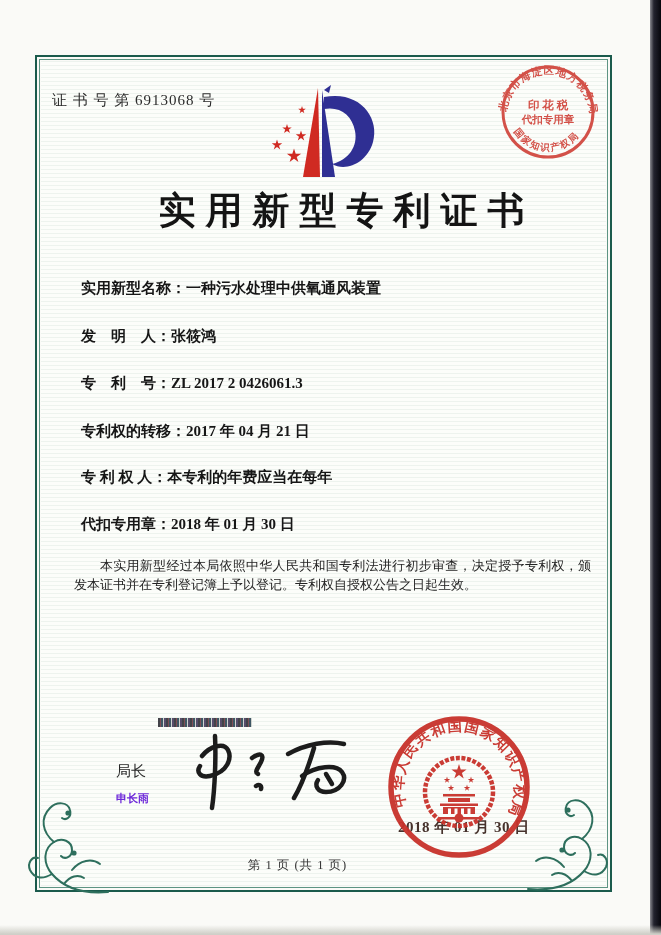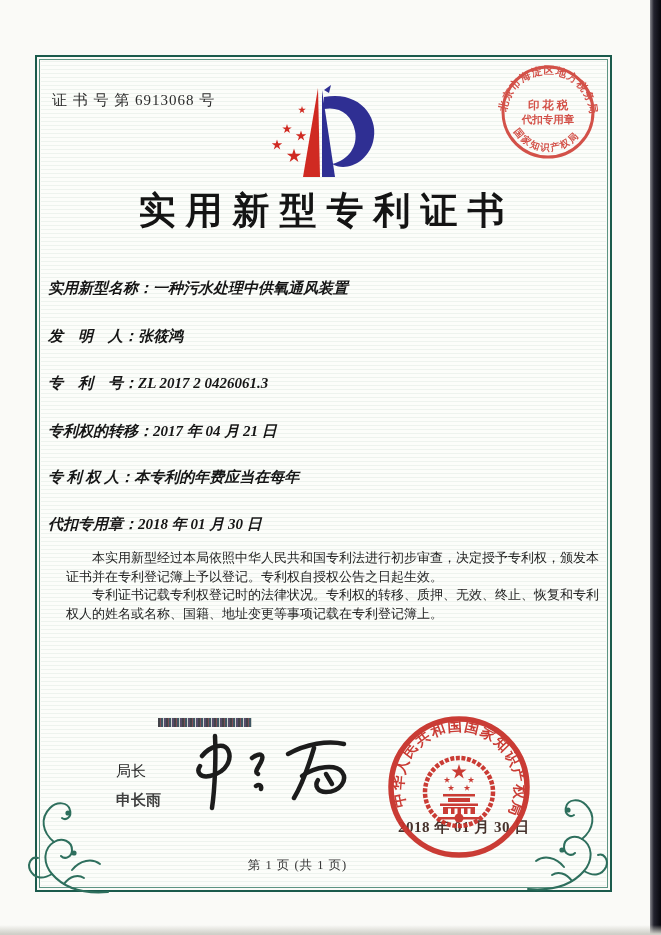--- a/index.html
+++ b/index.html
@@ -15,32 +15,32 @@
   .photo-edge-bottom{left:0;top:925px;width:661px;height:10px;
     background:linear-gradient(180deg,rgba(190,190,184,0) 0,#cfcfc8 90%);}
   
   .frame{left:35px;top:55px;width:573px;height:833px;border:2px solid #1a5a4c;}
   .frame-inner{position:absolute;inset:2px;border:1px solid #5d9483;}
   .frame-bg{position:absolute;inset:4px;background:
      repeating-linear-gradient(180deg,rgba(110,155,132,0.10) 0 1px,rgba(255,255,255,0) 1px 4px),
      #fcfdfa;}
   .cert-no{left:52px;top:91px;font-size:15px;color:#2b2b2b;letter-spacing:1px;}
   .title{left:35px;top:186px;width:573px;text-align:center;font-size:37px;font-weight:bold;
-    letter-spacing:10px;text-indent:10px;color:#141414;}
-  .field{left:48px;width:520px;font-size:15px;font-weight:600;color:#161616;line-height:21px;font-style:italic;}
+    letter-spacing:10px;text-indent:10px;color:#141414;padding-left:20px;}
+  .field{left:81px;width:520px;font-size:15px;font-weight:600;color:#161616;line-height:21px;}
   .f0{top:278px}.f1{top:326px}.f2{top:373px}.f3{top:421px}.f4{top:467px}.f5{top:514px}
   .body-text{left:66px;top:549px;width:533px;font-size:13px;line-height:18.6px;
     text-align:justify;color:#232323;}
-  .body-text p{margin:0;text-indent:2em;}
+  .body-text p{margin:8px;text-indent:2em;}
   .barcode{left:158px;top:718px;width:94px;height:9px;opacity:.85;
     background:repeating-linear-gradient(90deg,#23232b 0 2px,#6e2f3a 2px 3px,#1d3a4a 3px 5px,#caccc8 5px 6px,#3a2e52 6px 8px);}
   .issuer-post{left:116px;top:762px;font-family:"DejaVu Sans","Liberation Sans",sans-serif;
     font-size:15px;font-weight:400;color:#262626;}
   .issuer-name{left:116px;top:791px;font-family:"DejaVu Sans","Liberation Sans",sans-serif;
-    font-size:15px;font-weight:700;color:#404040;}
+    font-size:11px;font-weight:700;color:#6d28d9;}
   .seal-date{left:398px;top:818px;font-size:15px;font-weight:600;letter-spacing:.5px;color:#46322c;}
   .footer{left:35px;top:857px;width:525px;text-align:center;font-size:12.5px;
     letter-spacing:1px;color:#333;}
   svg text{font-family:"Liberation Serif","DejaVu Serif",serif;}
 </style>
 </head>
 <body>
 
 <div class="abs frame">
   <div class="frame-inner"></div>
@@ -90,21 +90,20 @@
 
 <div class="abs field f0"><span>实用新型名称：</span><span>一种污水处理中供氧通风装置</span></div>
 <div class="abs field f1"><span>发　明　人：</span><span>张筱鸿</span></div>
 <div class="abs field f2"><span>专　利　号：</span><span>ZL 2017 2 0426061.3</span></div>
 <div class="abs field f3"><span>专利权的转移：</span><span>2017 年 04 月 21 日</span></div>
 <div class="abs field f4"><span>专 利 权 人：</span><span>本专利的年费应当在每年</span></div>
 <div class="abs field f5"><span>代扣专用章：</span><span>2018 年 01 月 30 日</span></div>
 
 <div class="abs body-text">
   <p>本实用新型经过本局依照中华人民共和国专利法进行初步审查，决定授予专利权，颁发本证书并在专利登记簿上予以登记。专利权自授权公告之日起生效。</p>
-  <p>专利证书记载专利权登记时的法律状况。专利权的转移、质押、无效、终止、恢复和专利权人的姓名或名称、国籍、地址变更等事项记载在专利登记簿上。</p>
 </div>
 
 <div class="abs barcode"></div>
 
 <div class="abs issuer-post">局长</div>
 <div class="abs issuer-name">申长雨</div>
 
 <svg class="abs" style="left:168px;top:722px" width="200" height="92" viewBox="0 0 200 92">
   <g fill="none" stroke="#1c1c1c" stroke-width="4.5" stroke-linecap="round" stroke-linejoin="round">
     <path d="M34,34 C42,24 56,20 60,28 C64,36 60,50 42,54 C32,56 28,50 32,44"></path>

